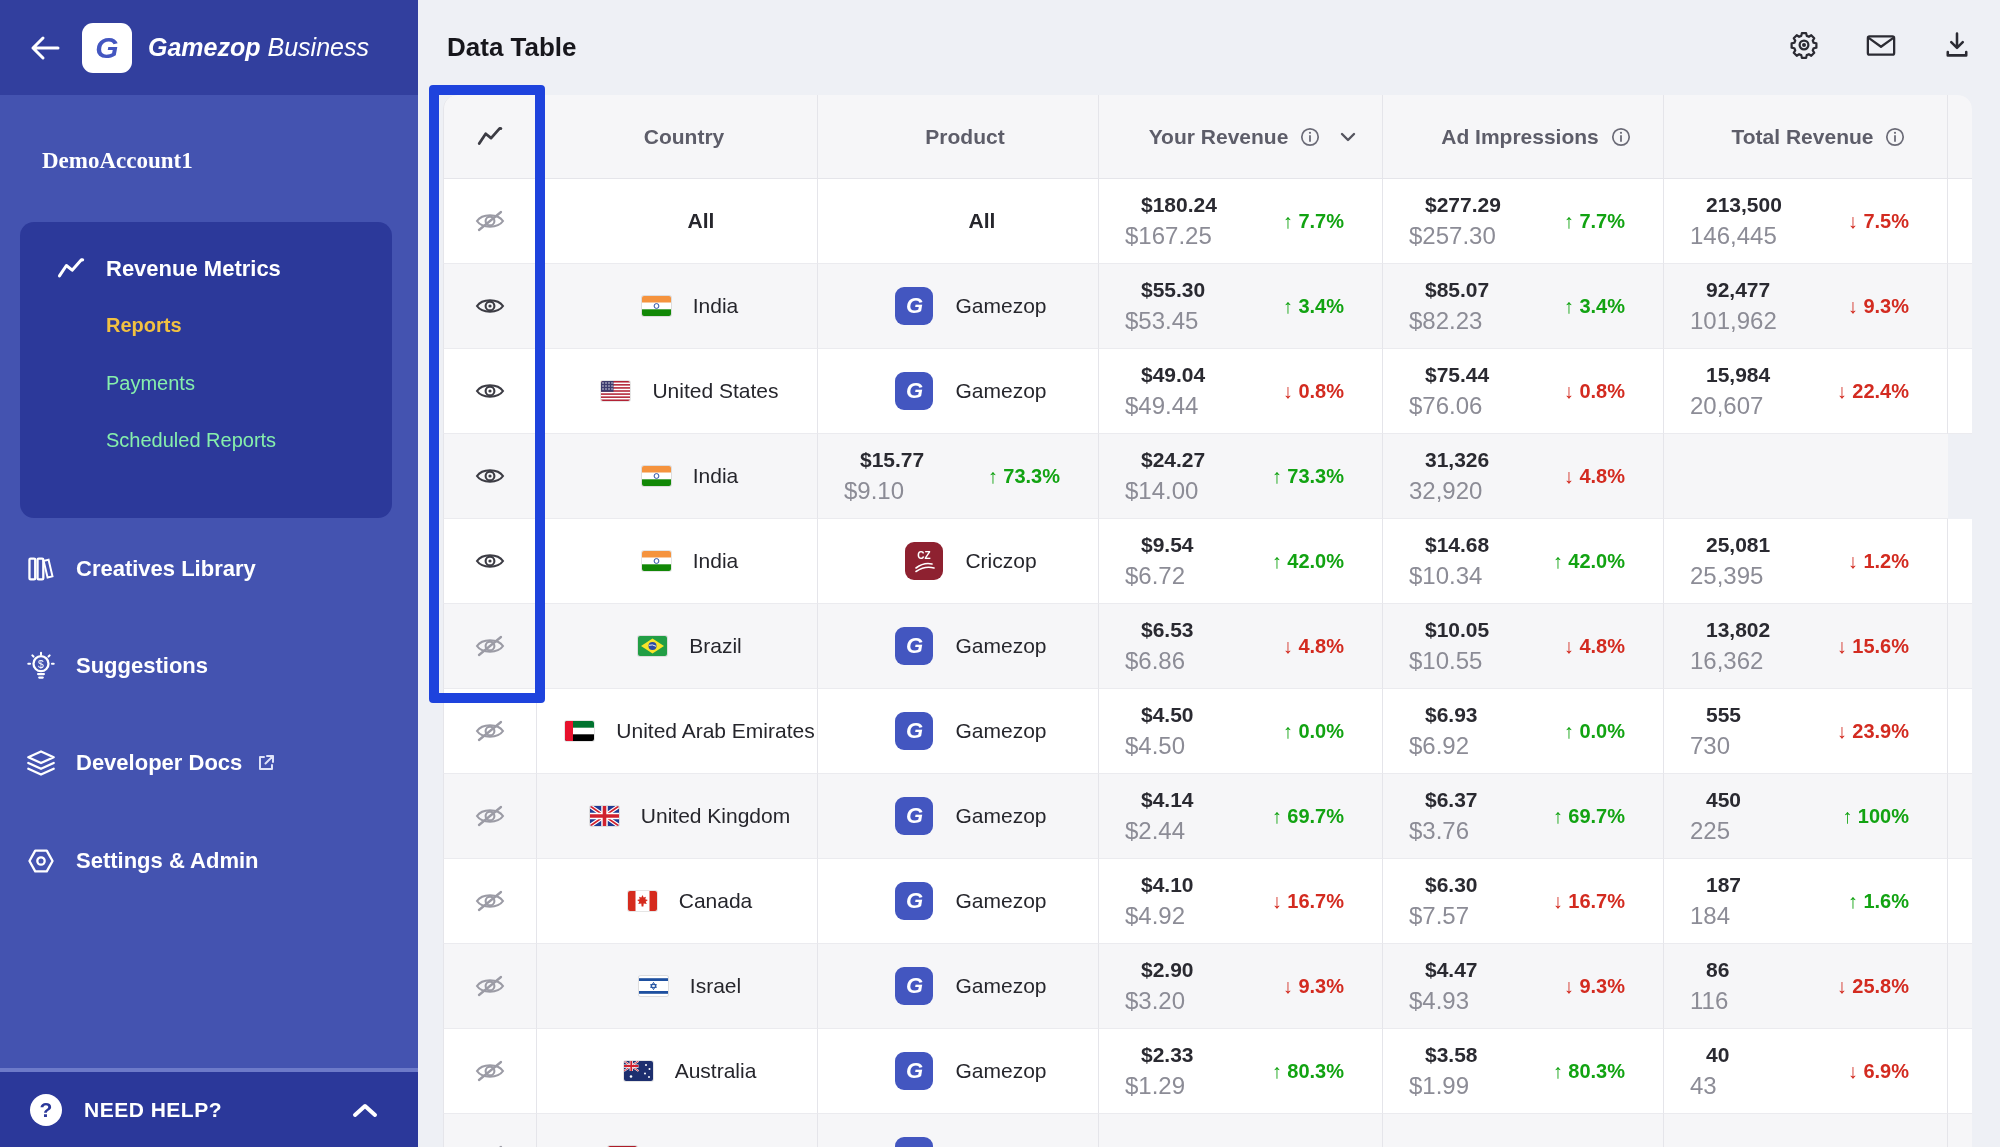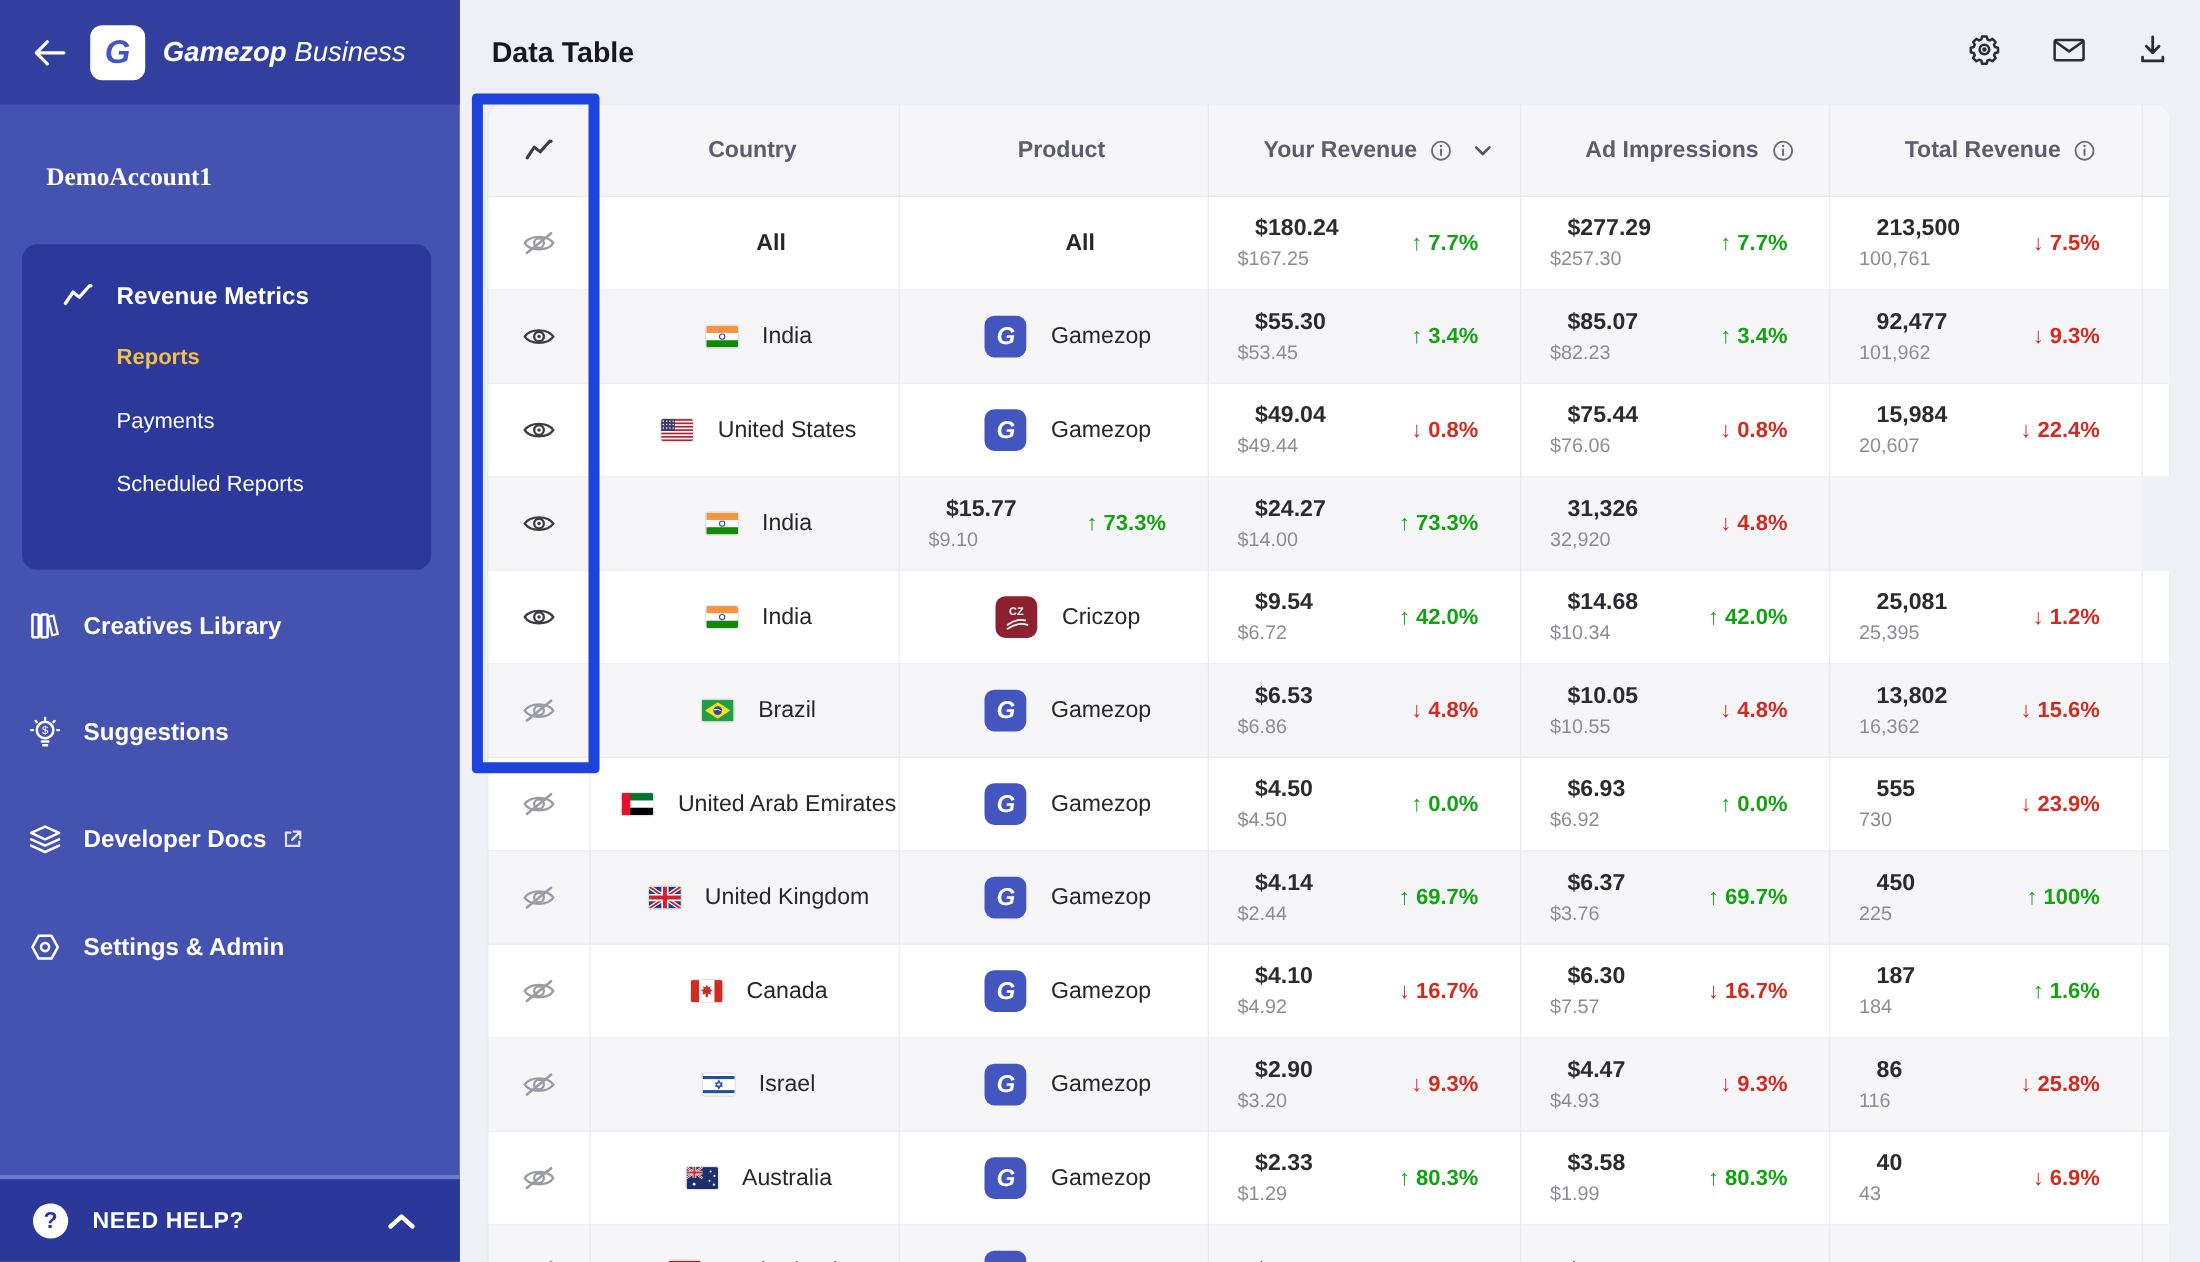--- a/index.html
+++ b/index.html
@@ -27,21 +27,21 @@
   .brand b{ font-weight:800; } .brand span{ font-weight:300; margin-left:7px; }
 
   .account{ position:absolute; left:42px; top:148px; font-size:23px; font-weight:700;font-family:Liberation Serif, serif; }
 
   .nav-group{ position:absolute; left:20px; top:222px; width:372px; height:296px;
     background:var(--active-box); border-radius:14px; }
   .nav-item{ position:absolute; left:0; width:100%; display:flex; align-items:center;
     cursor:pointer; }
   .nav-item .ic{ width:34px; display:flex; justify-content:center; margin-left:34px; }
   .nav-item .lbl{ margin-left:18px; font-size:22px; font-weight:700; color:#fff; }
-  .sub-item{ position:absolute; left:86px; font-size:20px; color:#ffffff; cursor:pointer; }
+  .sub-item{ position:absolute; left:86px; font-size:20px; color:#86efac; cursor:pointer; }
   .sub-item.active{ color:var(--yellow); font-weight:700; }
   .ext{ margin-left:14px; display:flex; }
 
   .help-bar{ position:absolute; left:0; top:1068px; width:418px; height:79px;
     background:var(--help-bar); border-top:4px solid #6d7ac9; display:flex;
     align-items:center; cursor:pointer; }
   .q-circle{ margin-left:30px; width:32px; height:32px; border-radius:50%; background:#fff;
     color:var(--help-bar); font-weight:800; font-size:21px; display:flex;
     align-items:center; justify-content:center; }
   .help-lbl{ margin-left:22px; font-size:21px; font-weight:700; letter-spacing:.5px; }
@@ -73,21 +73,21 @@
     flex:none; overflow:hidden; }
   .cname{ margin-left:22px; font-size:21px; color:var(--txt); }
   .cname.allb{ font-weight:700; }
   .prod-ic{ width:38px; height:38px; border-radius:9px; flex:none; display:flex;
     align-items:center; justify-content:center; }
   .pname{ margin-left:22px; font-size:21px; color:var(--txt); }
   .pname.allb{ font-weight:700; }
 
   .valcell{ justify-content:space-between; padding:0 38px 0 26px; }
   .vmain{ font-size:21px; font-weight:600; color:#2a2a31;margin-left:16px; }
-  .vsub{ font-size:18px; color:var(--sub); margin-top:5px; }
+  .vsub{ font-size:24px; color:var(--sub); margin-top:5px; }
   .pct{ font-size:20px; font-weight:700; white-space:nowrap; }
   .pct.up{ color:var(--green); } .pct.down{ color:var(--red); }
 
   .hl-rect{ position:absolute; left:11px; top:85px; width:116px; height:618px;
     border:10px solid var(--accent); border-radius:4px; pointer-events:none; }
 
   svg{ display:block; }
 </style>
 </head>
 <body>
@@ -296,21 +296,21 @@
       <div class="cell valcell">
             <div>
               <div class="vmain">$277.29</div>
               <div class="vsub">$257.30</div>
             </div>
             <span class="pct up">↑ 7.7%</span>
           </div>
       <div class="cell valcell">
             <div>
               <div class="vmain">213,500</div>
-              <div class="vsub">100,761</div>
+              <div class="vsub">146,445</div>
             </div>
             <span class="pct down">↓ 7.5%</span>
           </div>
       <div class="cell" style="border-right:none"></div>
     </div>
         <div class="trow body-row bg-a">
       <div class="cell c-center">
             <span>
               <svg width="32" height="24" viewBox="0 0 32 24">
                 <path d="M3 12 C8 4.5 24 4.5 29 12 C24 19.5 8 19.5 3 12 Z" stroke="#3c3c44" stroke-width="2.1" fill="none"></path>

